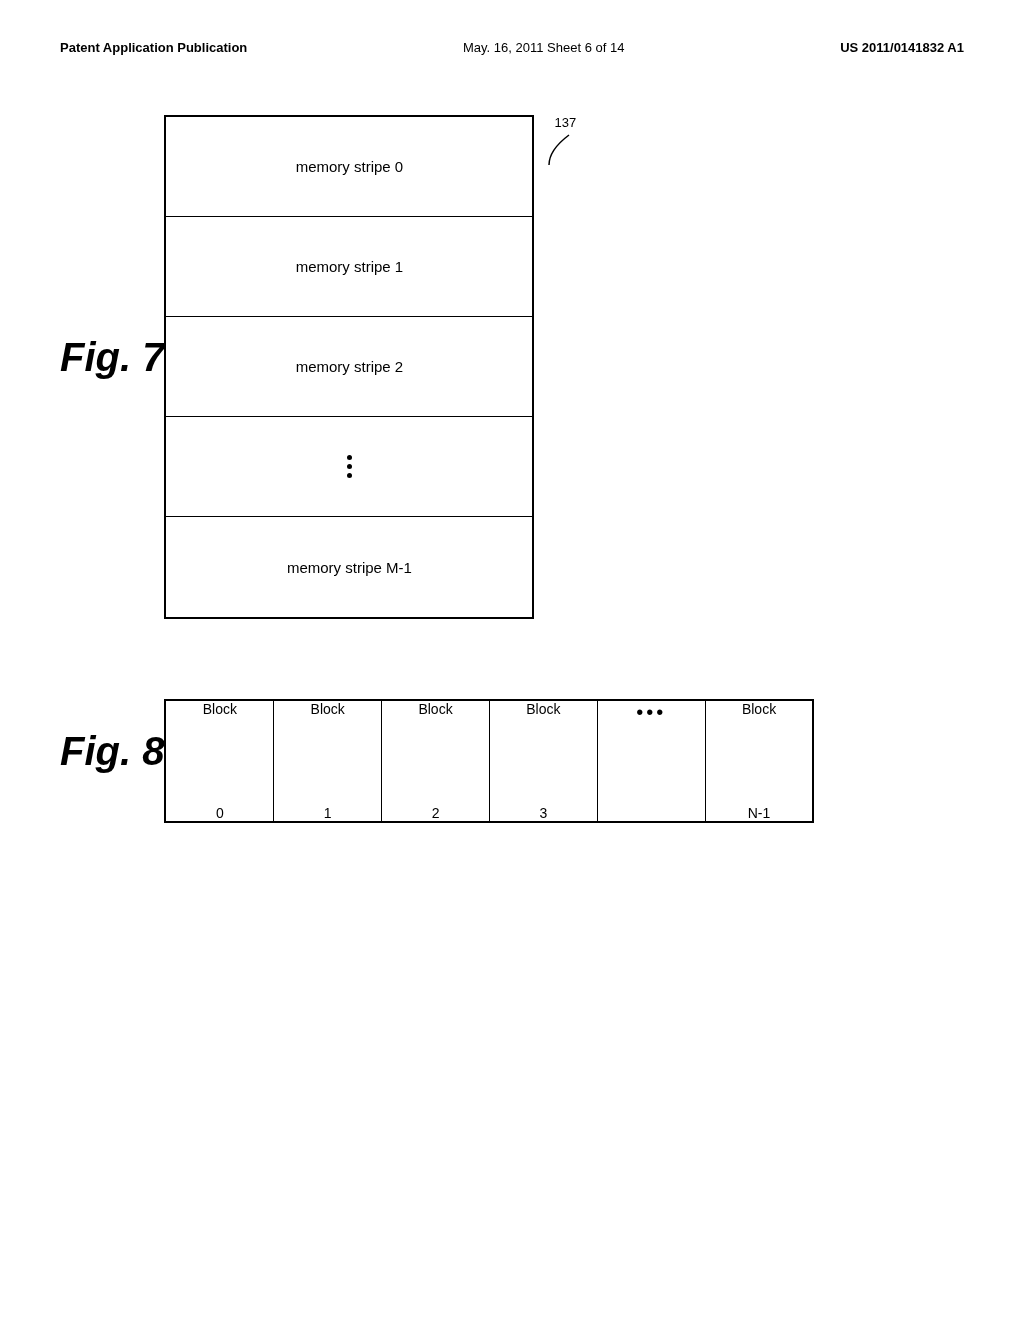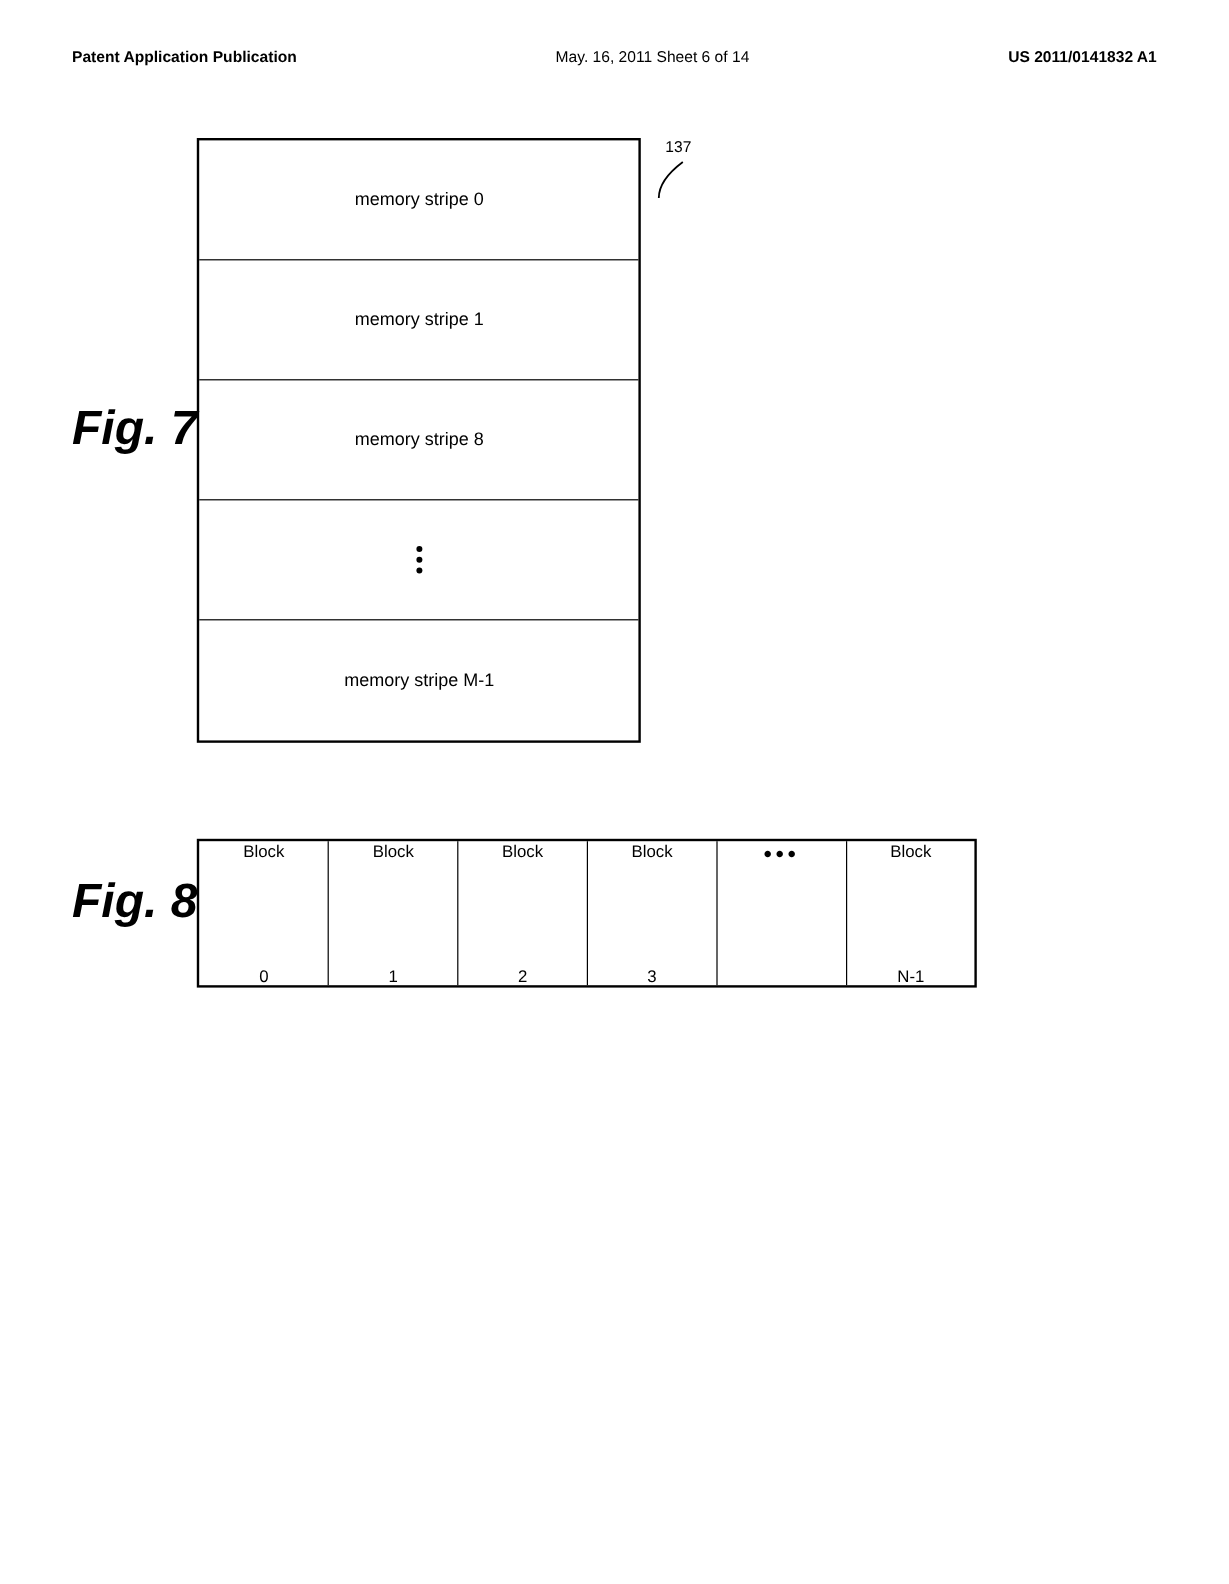--- a/index.html
+++ b/index.html
@@ -160,21 +160,21 @@
 
         <div class="stripe-row">
           <span>memory stripe 0</span>
         </div>
 
         <div class="stripe-row">
           <span>memory stripe 1</span>
         </div>
 
         <div class="stripe-row">
-          <span>memory stripe 8</span>
+          <span>memory stripe 2</span>
         </div>
 
         <div class="stripe-row dots-row">
           <div class="dot"></div>
           <div class="dot"></div>
           <div class="dot"></div>
         </div>
 
         <div class="stripe-row">
           <span>memory stripe M-1</span>

